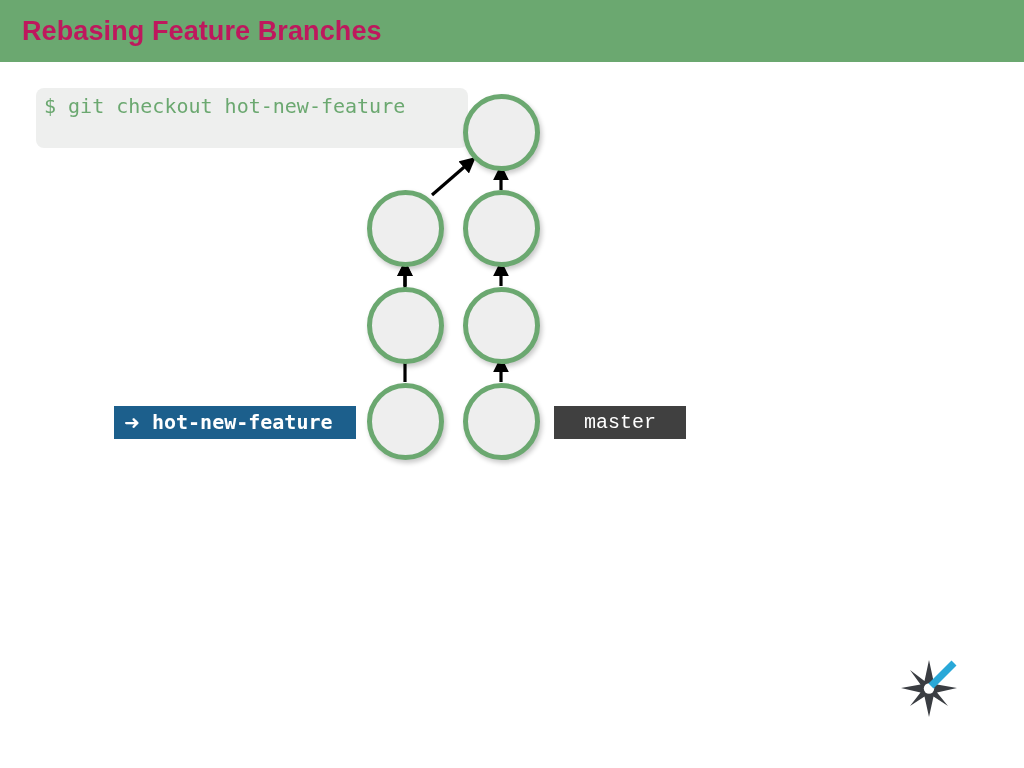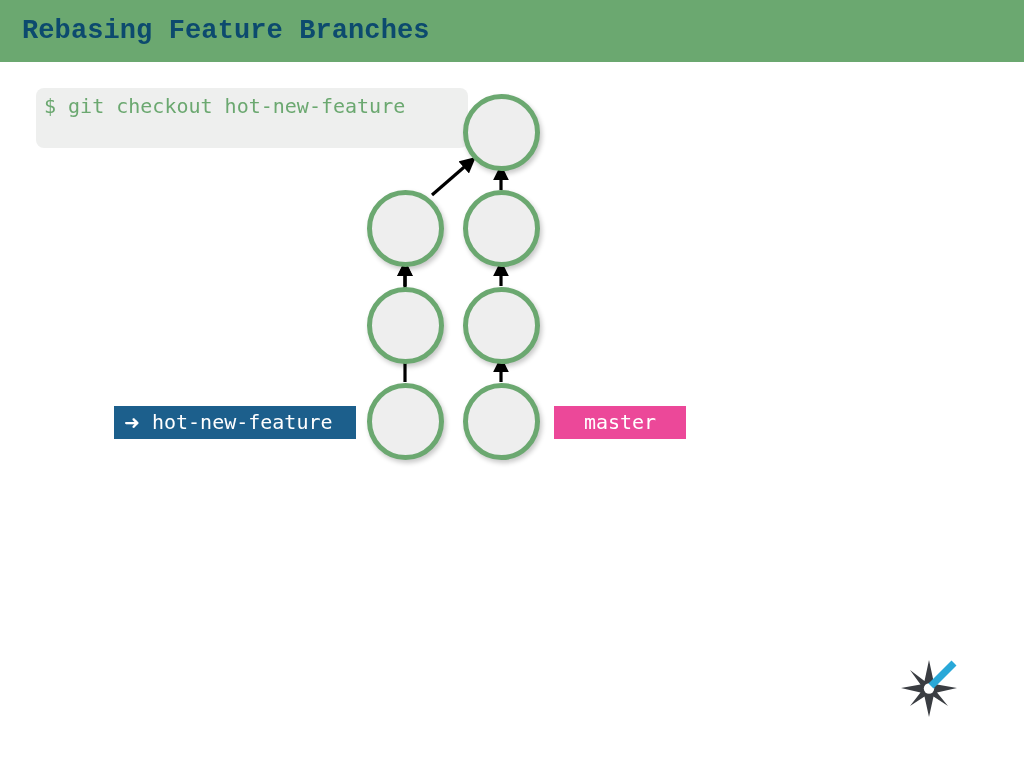--- a/index.html
+++ b/index.html
@@ -23,24 +23,23 @@
     width: 1024px;
     height: 62px;
     background: #6ba870;
   }
   #slide-title {
     position: absolute;
     left: 22px;
     top: 16px;
     font-size: 27px;
     font-weight: bold;
-    color: #0c4a6e;
+    color: #be185d;
     letter-spacing: 0.1px;
     white-space: nowrap;
-    font-family: Liberation Mono, monospace;
   }
 
   
   #code-block {
     position: absolute;
     left: 36px;
     top: 88px;
     width: 432px;
     height: 60px;
     background: #eeefee;
@@ -88,20 +87,21 @@
     white-space: nowrap;
     box-sizing: border-box;
   }
   #label-hot-new-feature {
     left: 114px;
     top: 406px;
     width: 242px;
     background: #1c5f8c;
     text-align: left;
     padding-left: 10px;
+    font-weight: bold;
   }
   #label-hot-new-feature .arrow-glyph {
     display: inline-block;
     margin-right: 12px;
     font-family: "DejaVu Sans", sans-serif;
     font-size: 19px;
   }
   #label-master {
     left: 554px;
     top: 406px;
@@ -151,21 +151,21 @@
     <div class="commit-node" style="left: 366.5px; top: 286.5px; background: rgb(238, 238, 238); border-color: rgb(107, 168, 112);"></div>
     <div class="commit-node" style="left: 462.5px; top: 286.5px; background: rgb(238, 238, 238); border-color: rgb(107, 168, 112);"></div>
     <div class="commit-node" style="left: 366.5px; top: 382.5px; background: rgb(238, 238, 238); border-color: rgb(107, 168, 112);"></div>
     <div class="commit-node" style="left: 462.5px; top: 382.5px; background: rgb(238, 238, 238); border-color: rgb(107, 168, 112);"></div>
   </div>
 
 <div class="branch-label" id="label-hot-new-feature" style="background: rgb(28, 95, 140); color: rgb(255, 255, 255);">
   <span class="arrow-glyph">➜</span><span>hot-new-feature</span>
 </div>
 
-<div class="branch-label" id="label-master" style="background: #ec4899; color: rgb(255, 255, 255);">master</div>
+<div class="branch-label" id="label-master" style="background: #404040; color: rgb(255, 255, 255); font-family: Liberation Mono, monospace;">master</div>
 
 <svg id="brand-logo" viewBox="0 0 72 72">
   <g id="logo-star">
     <path d="M36,6 L40.5,27 L54,16 L44,30.5 L64,34 L44,38.5 L55,52 L40.5,42.5 L36,63 L31.5,42.5 L17,52 L27.5,38.5 L8,34 L27.5,30.5 L17,16 L31.5,27 Z" fill="#3a3d42"></path>
     <circle cx="36" cy="34.5" r="5.2" fill="#ffffff"></circle>
   </g>
   <path id="logo-accent" d="M38,32 L61,9" stroke="#29a8d8" stroke-width="7" stroke-linecap="butt" fill="none"></path>
 </svg>
 
 </body></html>

